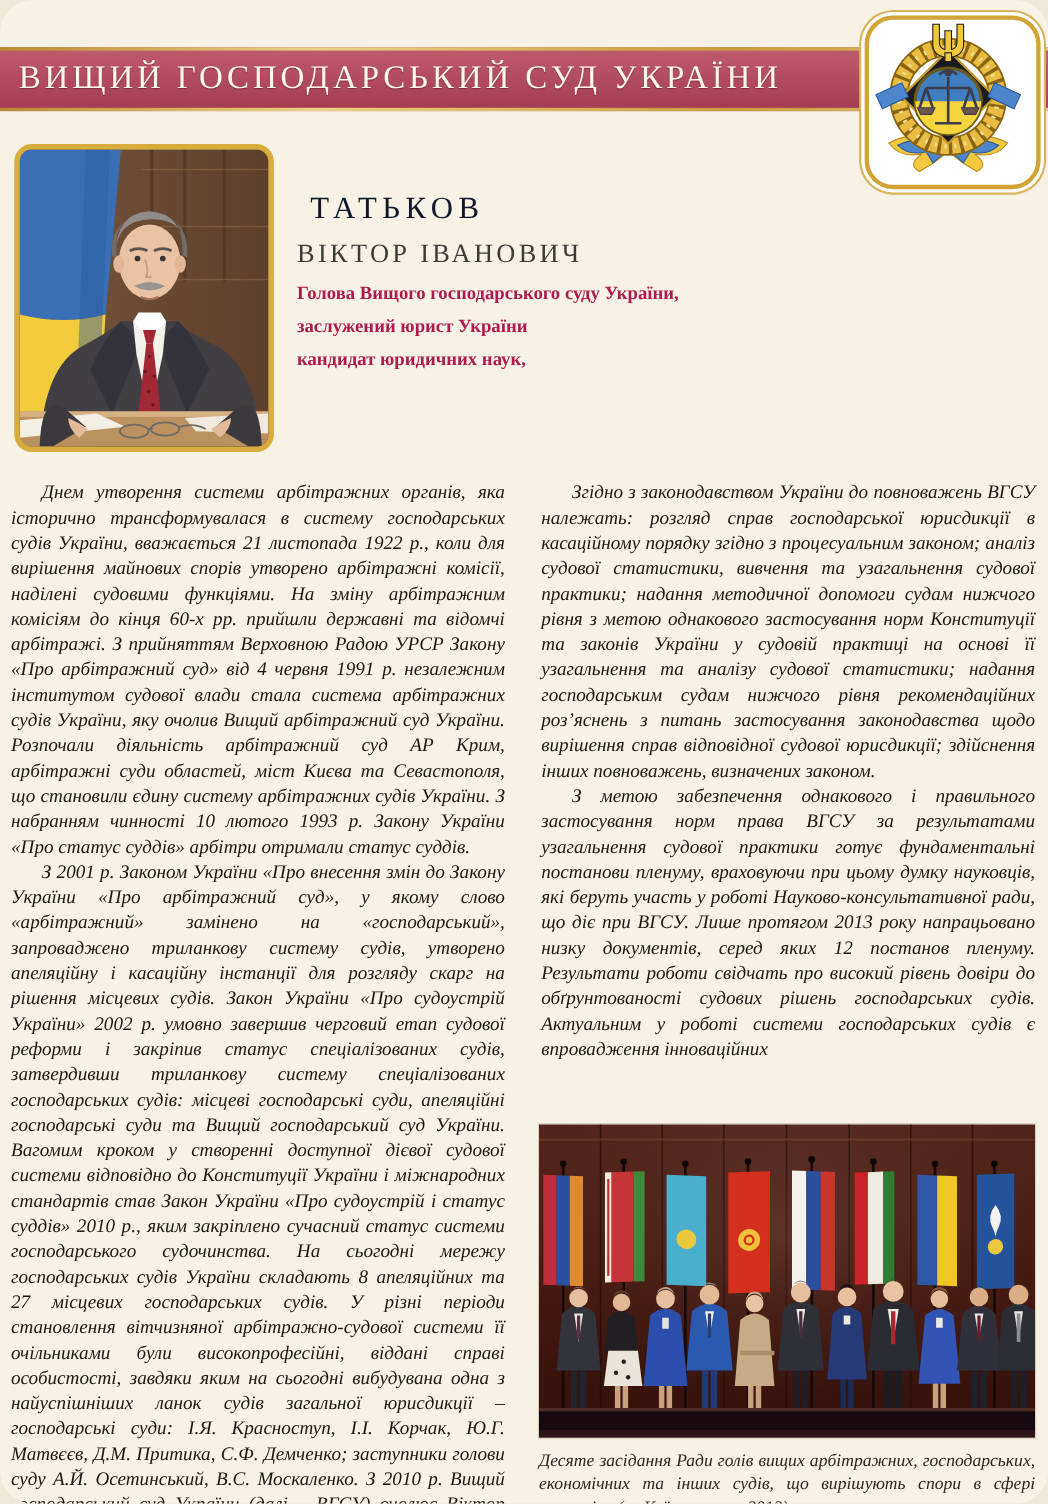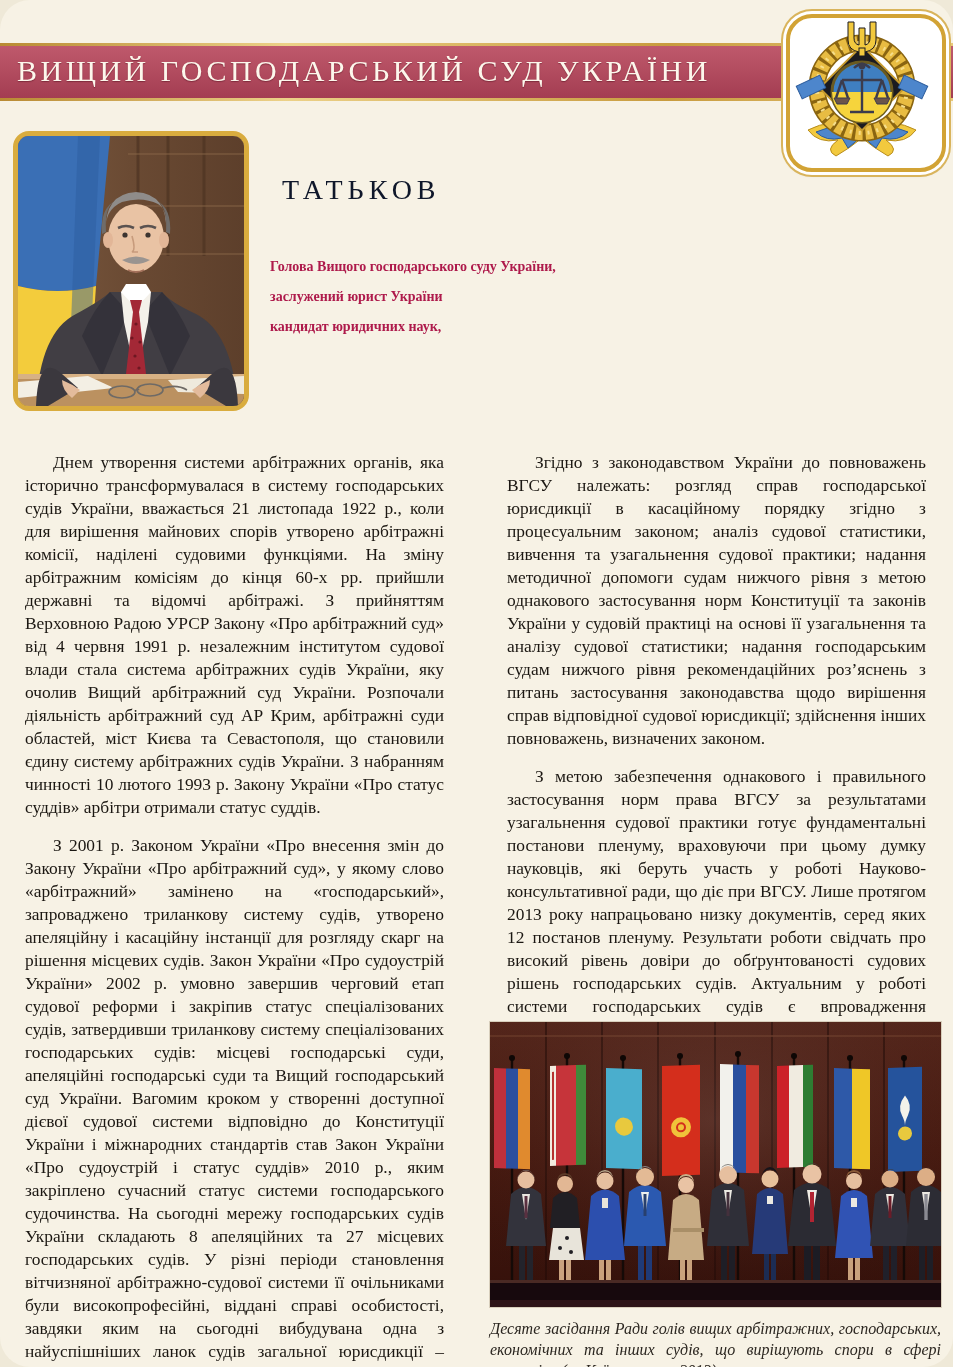--- a/index.html
+++ b/index.html
@@ -50,31 +50,31 @@
   .surname {
     position:absolute; left:270px; top:174px;
     font-size:28px; letter-spacing:5px; color:#0f172a; font-weight:400;margin-left:12px;
   }
   .givenname {
     position:absolute; left:270px; top:218px;
     font-size:24px; letter-spacing:3px; color:#3d3b3a; font-weight:400;
   }
   .roles {
     position:absolute; left:270px; top:252px;
-    font-size:14px; line-height:30px; color:#ae1a4b; font-weight:700;
+    font-size:17px; line-height:30px; color:#ae1a4b; font-weight:700;
   }
 
   
   .col {
     position:absolute; top:436px; width:449px;
     font-size:17.4px; line-height:23px; text-align:justify; color:#1b1712;
   }
   .col-left  { left:10px; }
   .col-right { left:492px; }
-  .col p { margin:15px; text-indent:28px; }
+  .col p { margin:0; text-indent:28px;font-style:italic; }
   .col p.cont { text-indent:0; }
 
   
   .figure { position:absolute; left:490px; top:1022px; width:451px; }
   .figure svg { display:block; outline:1px solid #d8cfbc; }
   .caption {
     margin-top:11px; font-style:italic; font-size:16px; line-height:21px;
     text-align:justify; color:#2b2620;
   }
 </style>
@@ -197,20 +197,21 @@
       </g>
 
       <path d="M18 270 Q20 216 44 238 L60 252 L30 270 Z" fill="#3b383e"></path>
       <path d="M220 270 Q218 216 194 238 L178 252 L208 270 Z" fill="#3b383e"></path>
       <path d="M44 244 q10 4 18 10 l-8 8 q-10 -8 -10 -18 z" fill="#e3bb9c"></path>
       <path d="M192 244 q-10 4 -18 10 l8 8 q10 -8 10 -18 z" fill="#e3bb9c"></path>
     </svg>
   </div>
 
   <div class="surname">ТАТЬКОВ</div>
+  <div class="givenname">ВІКТОР ІВАНОВИЧ</div>
   <div class="roles">
     <div>Голова Вищого господарського суду України,</div>
     <div>заслужений юрист України</div>
     <div>кандидат юридичних наук,</div>
   </div>
 
   <div class="col col-left">
     <p>Днем утворення системи арбітражних органів, яка історично трансформувалася в систему господарських судів України, вважається 21 листопада 1922 р., коли для вирішення майнових спорів утворено арбітражні комісії, наділені судовими функціями. На зміну арбітражним комісіям до кінця 60-х рр. прийшли державні та відомчі арбітражі. З прийняттям Верховною Радою УРСР Закону «Про арбітражний суд» від 4 червня 1991 р. незалежним інститутом судової влади стала система арбітражних судів України, яку очолив Вищий арбітражний суд України. Розпочали діяльність арбітражний суд АР Крим, арбітражні суди областей, міст Києва та Севастополя, що становили єдину систему арбітражних судів України. З набранням чинності 10 лютого 1993 р. Закону України «Про статус суддів» арбітри отримали статус суддів.</p>
     <p>З 2001 р. Законом України «Про внесення змін до Закону України «Про арбітражний суд», у якому слово «арбітражний» замінено на «господарський», запроваджено триланкову систему судів, утворено апеляційну і касаційну інстанції для розгляду скарг на рішення місцевих судів. Закон України «Про судоустрій України» 2002 р. умовно завершив черговий етап судової реформи і закріпив статус спеціалізованих судів, затвердивши триланкову систему спеціалізованих господарських судів: місцеві господарські суди, апеляційні господарські суди та Вищий господарський суд України. Вагомим кроком у створенні доступної дієвої судової системи відповідно до Конституції України і міжнародних стандартів став Закон України «Про судоустрій і статус суддів» 2010 р., яким закріплено сучасний статус системи господарського судочинства. На сьогодні мережу господарських судів України складають 8 апеляційних та 27 місцевих господарських судів. У різні періоди становлення вітчизняної арбітражно-судової системи її очільниками були високопрофесійні, віддані справі особистості, завдяки яким на сьогодні вибудувана одна з найуспішніших ланок судів загальної юрисдикції – господарські суди: І.Я. Красноступ, І.І. Корчак, Ю.Г. Матвєєв, Д.М. Притика, С.Ф. Демченко; заступники голови суду А.Й. Осетинський, В.С. Москаленко. З 2010 р. Вищий господарський суд України (далі – ВГСУ) очолює Віктор Іванович Татьков, який доклав багато зусиль для</p>
   </div>

